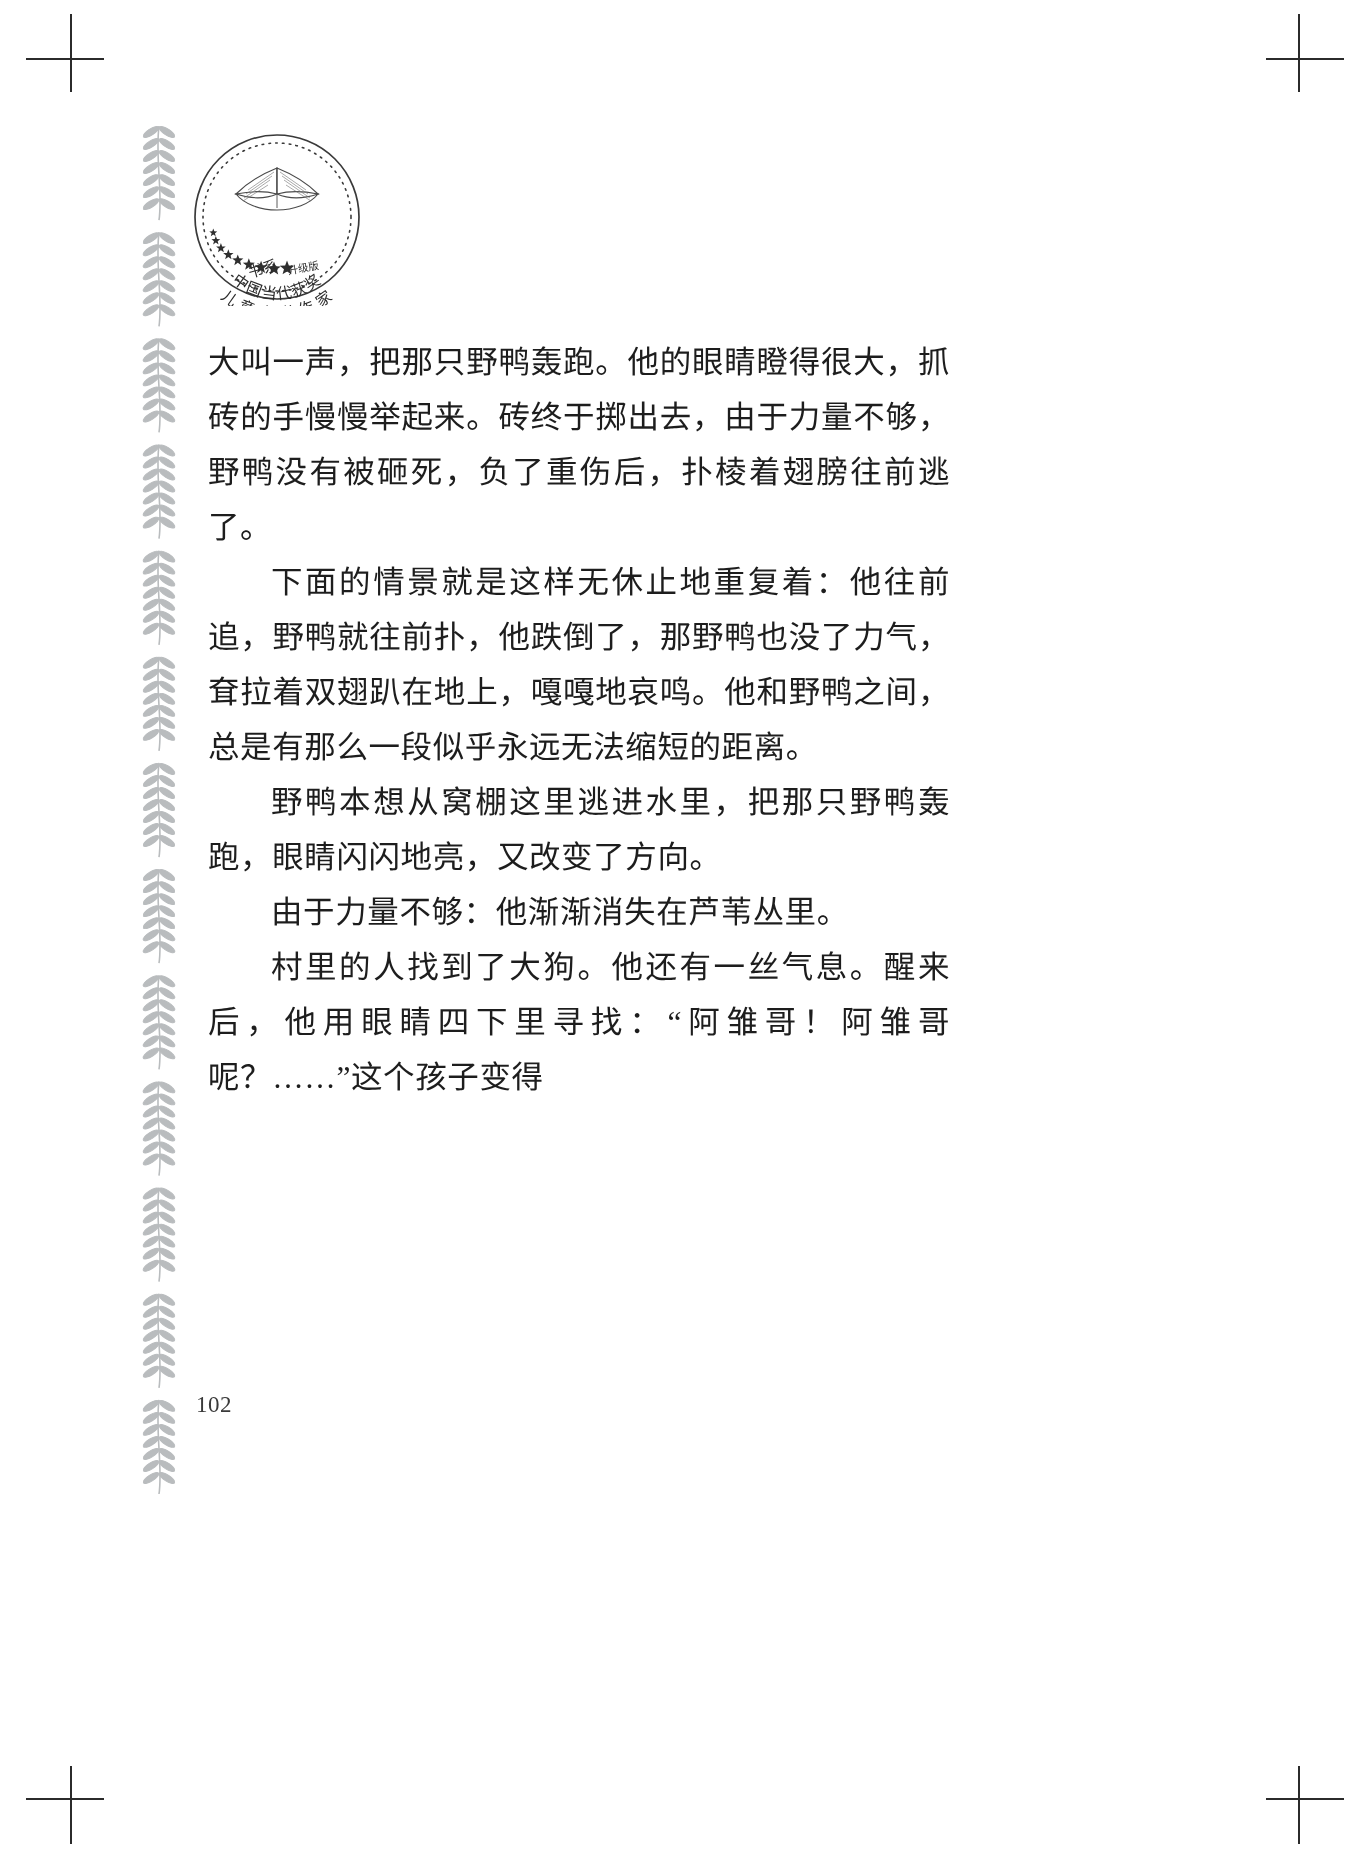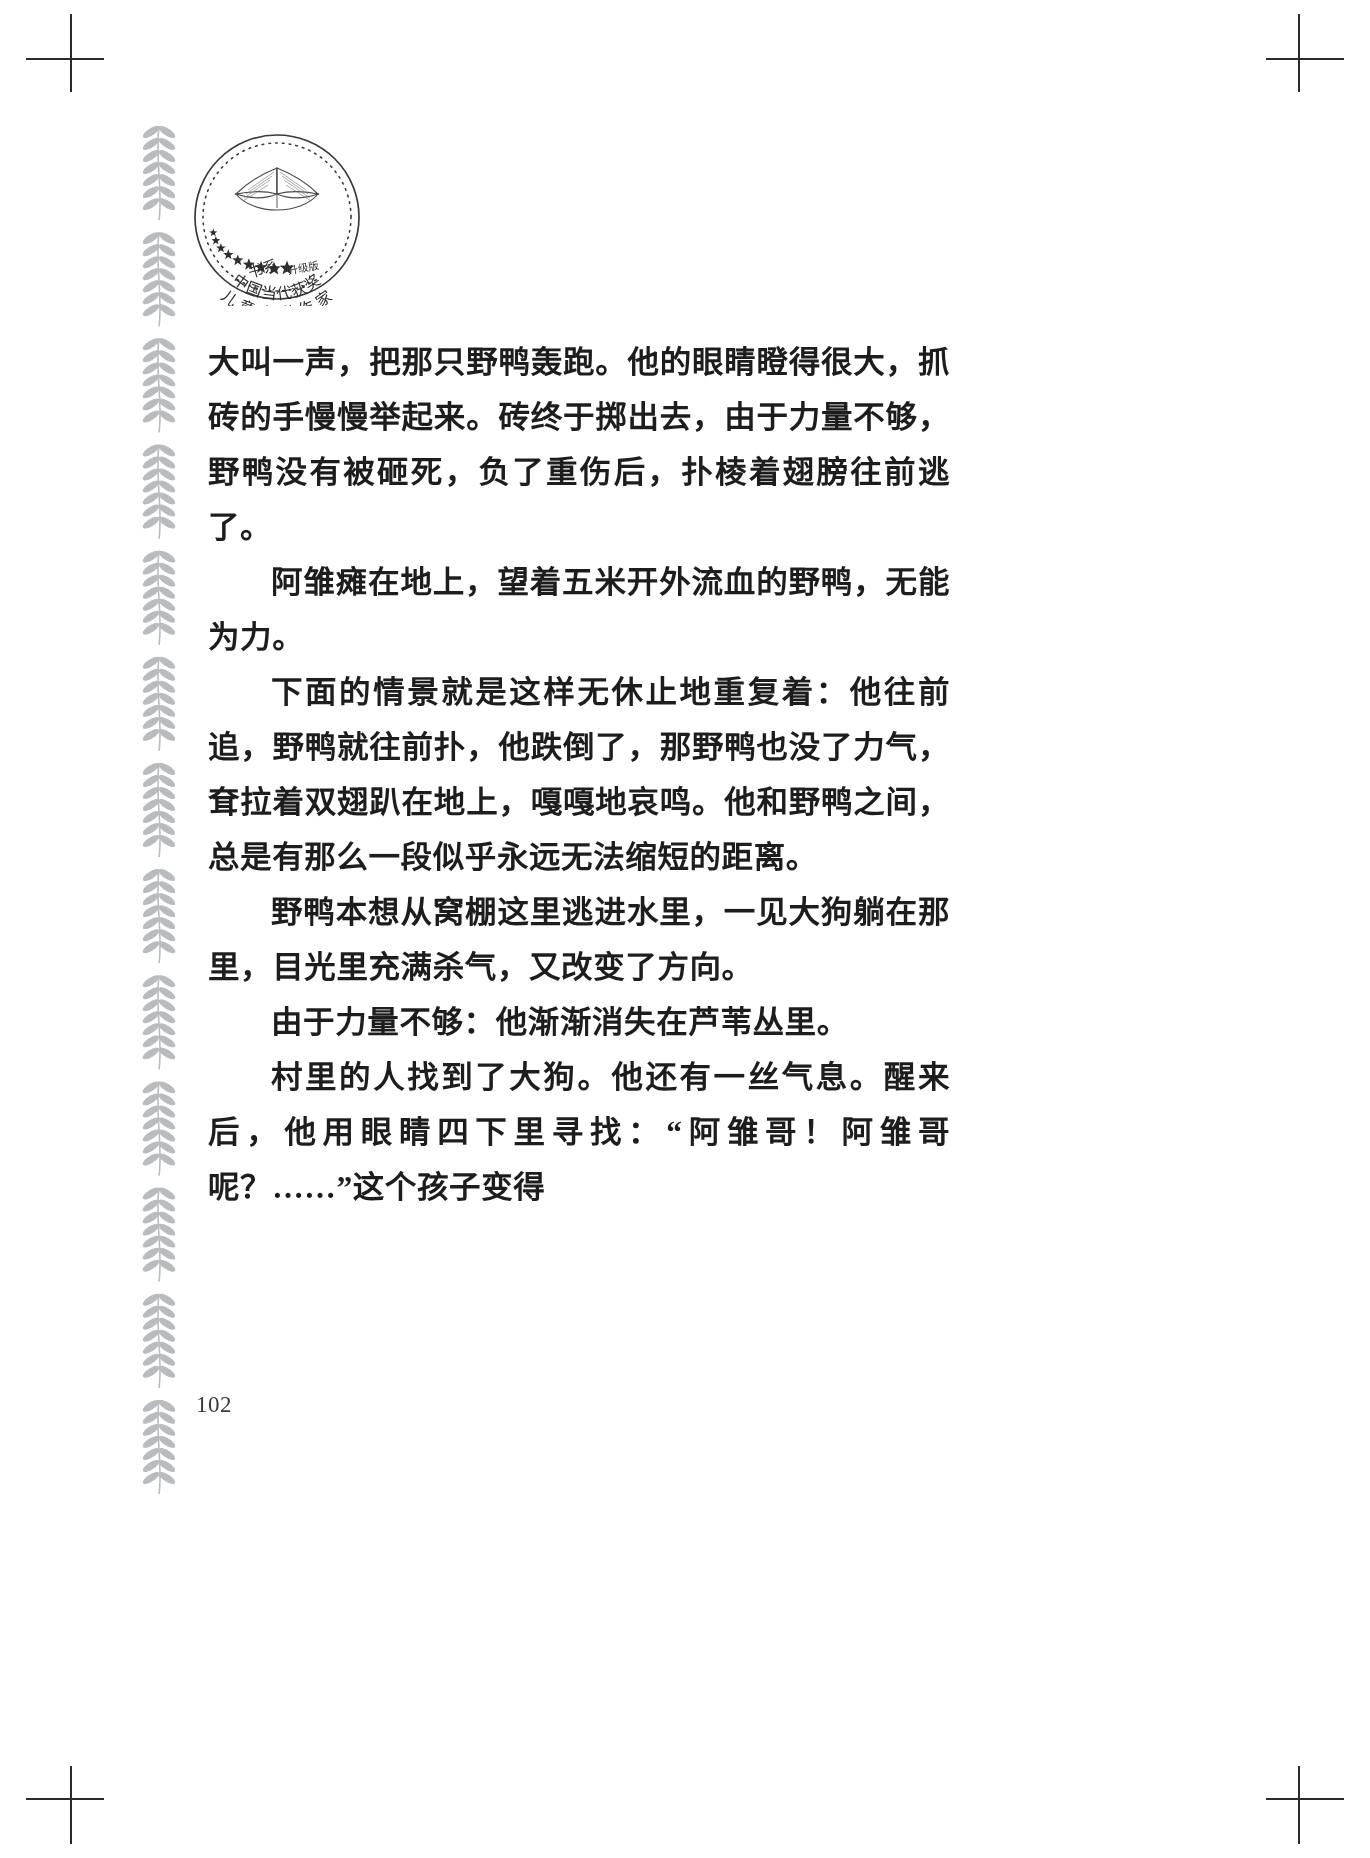--- a/index.html
+++ b/index.html
@@ -73,21 +73,20 @@
   }
   .para {
     font-size: 31.5px;
     line-height: 55px;
     color: #1d1d1d;
     letter-spacing: 0.6px;
     text-align: justify;
     text-justify: inter-ideograph;
     margin: 0;
     font-family: "Liberation Serif", "DejaVu Serif", serif;
-    font-weight: bold;
   }
   .para.indent { text-indent: 2em; }
 
   
   .folio {
     position: absolute;
     left: 196px;
     top: 1392px;
     font-size: 23px;
     color: #3a3a3a;
@@ -364,22 +363,21 @@
       <text font-size="15.5" letter-spacing="1" dy="20">
         <textPath href="#arc1" startOffset="50%" text-anchor="middle">儿童文学作家</textPath>
       </text>
       <text x="62" y="150" font-size="15" transform="rotate(-16 62 150)">书系</text>
       <text x="97" y="147" font-size="10.5" transform="rotate(-10 97 147)">·升级版</text>
     </g>
   </svg>
 
   <div class="content">
       <p class="para">大叫一声，把那只野鸭轰跑。他的眼睛瞪得很大，抓砖的手慢慢举起来。砖终于掷出去，由于力量不够，野鸭没有被砸死，负了重伤后，扑棱着翅膀往前逃了。</p>
-      <p class="para indent">阿雏瘫在地上，望着五米开外流血的野鸭，无能为力。</p>
       <p class="para indent">下面的情景就是这样无休止地重复着：他往前追，野鸭就往前扑，他跌倒了，那野鸭也没了力气，耷拉着双翅趴在地上，嘎嘎地哀鸣。他和野鸭之间，总是有那么一段似乎永远无法缩短的距离。</p>
-      <p class="para indent">野鸭本想从窝棚这里逃进水里，一见大狗躺在那里，目光里充满杀气，又改变了方向。</p>
+      <p class="para indent">野鸭本想从窝棚这里逃进水里，把那只野鸭轰跑，眼睛闪闪地亮，又改变了方向。</p>
       <p class="para indent">由于力量不够：他渐渐消失在芦苇丛里。</p>
       <p class="para indent">村里的人找到了大狗。他还有一丝气息。醒来后，他用眼睛四下里寻找：“阿雏哥！阿雏哥呢？……”这个孩子变得</p>
     </div>
 
   <div class="folio">102</div>
 
 </div>
 
 </body></html>

